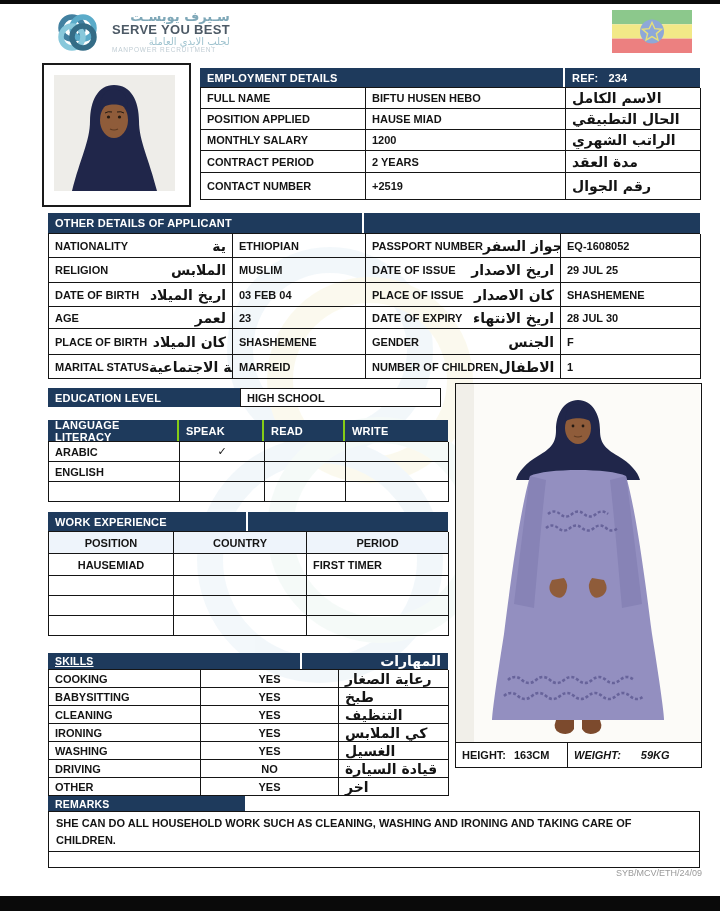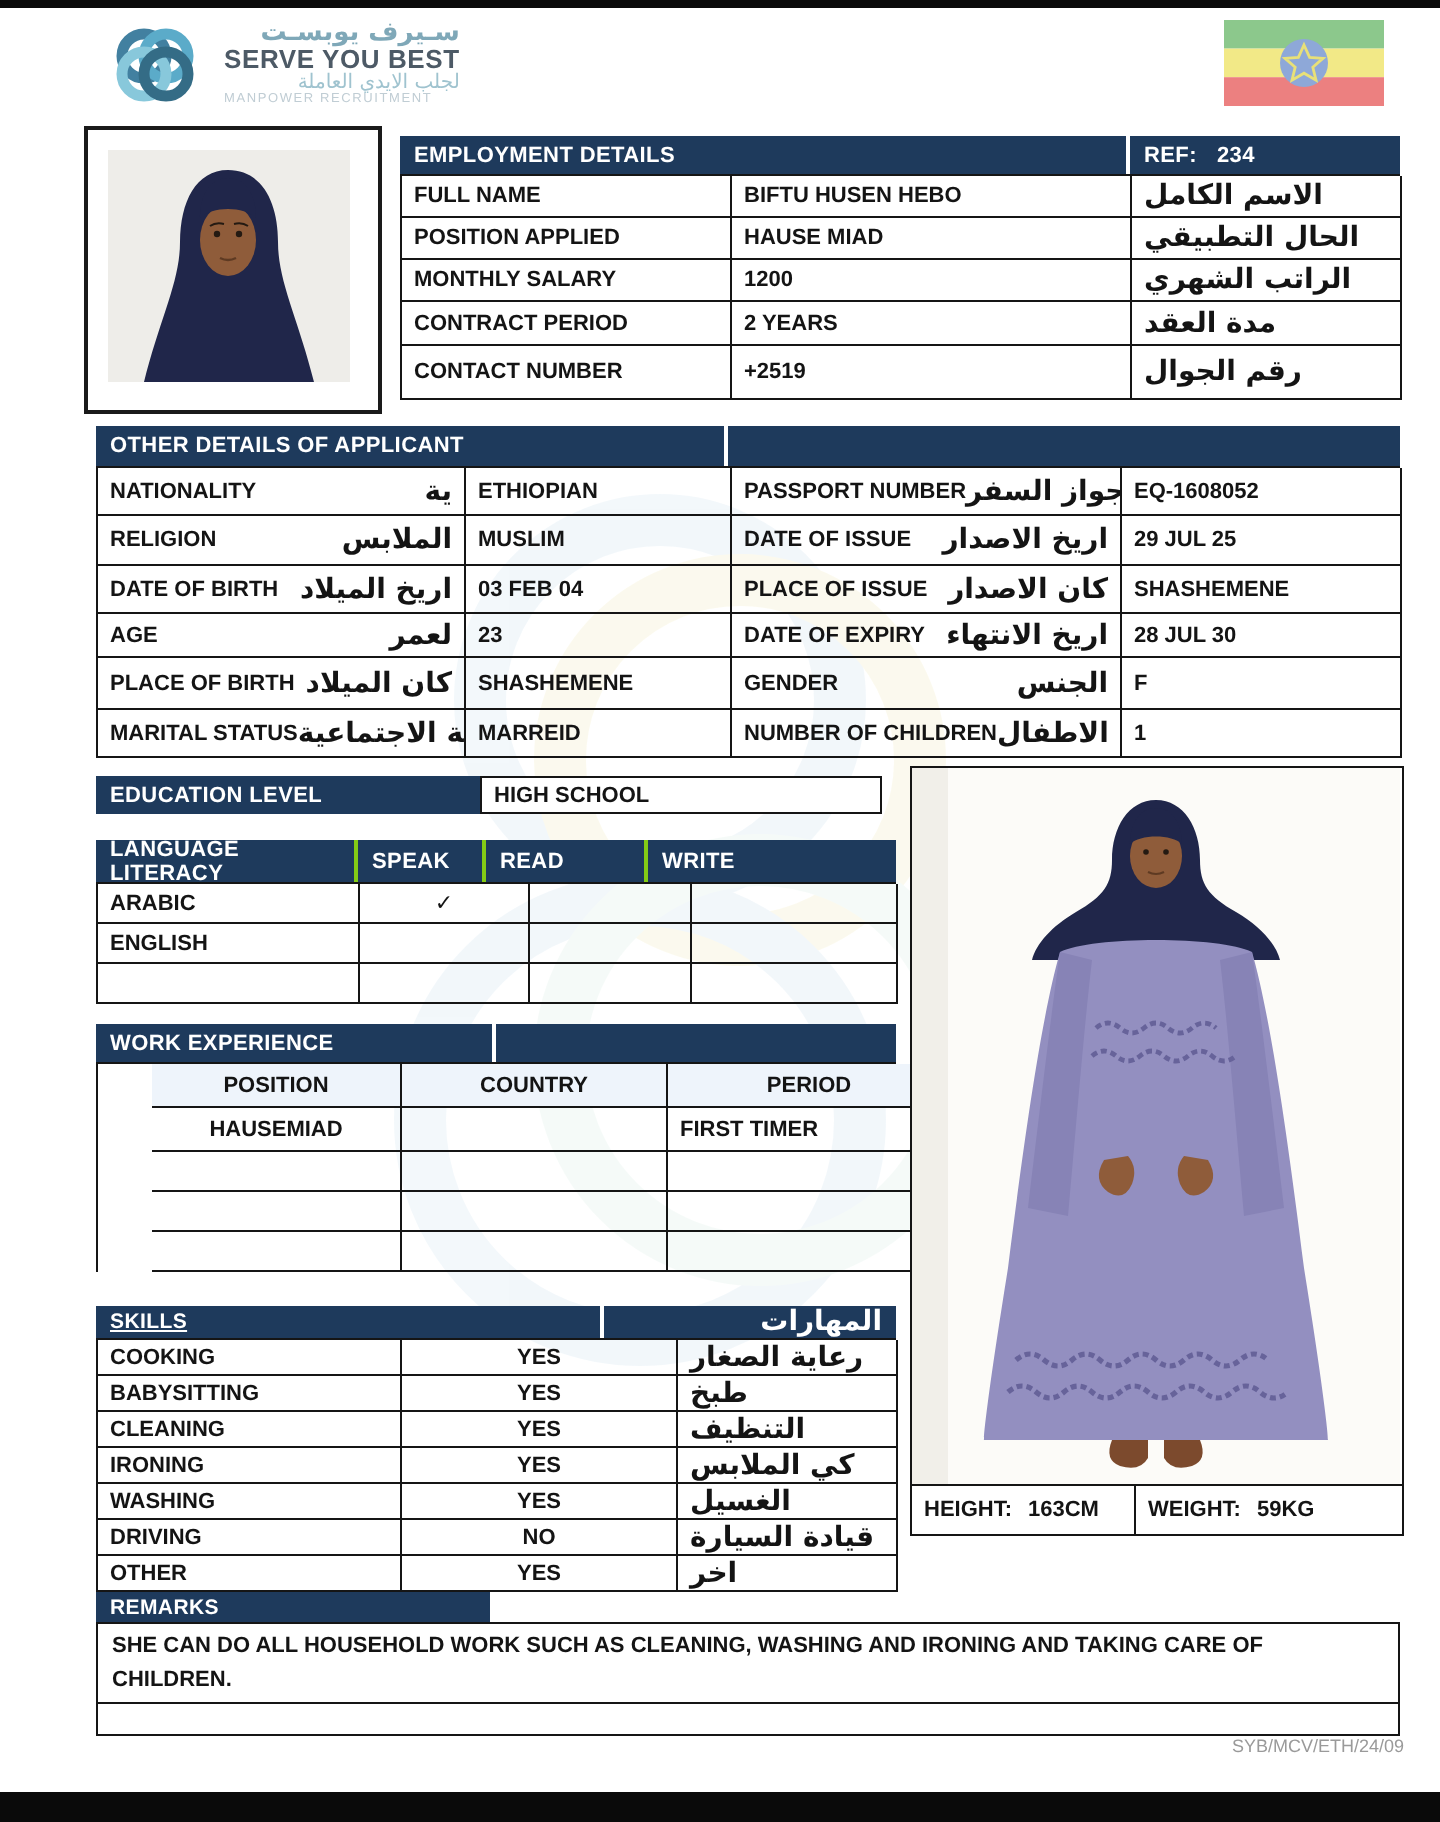--- a/index.html
+++ b/index.html
@@ -167,21 +167,21 @@
       <span class="ar">عدد الاطفال</span>
     </div>
   <div class="cell">1</div>
 </div>
 
 <div class="abs hbar" style="left:48px;top:388px;width:192px;height:19px;">EDUCATION LEVEL</div>
 <div class="abs cell" style="left:240px;top:388px;width:201px;height:19px;border:1.5px solid #151515;background:#fff;">HIGH   SCHOOL</div>
 
 <div class="abs" style="left:48px;top:420px;width:400px;height:21px;display:flex;background:#84cc16;gap:2px;">
   <div class="hbar" style="width:129px;">LANGUAGE LITERACY</div>
-  <div class="hbar" style="width:62px;">SPEAK</div>
+  <div class="hbar" style="width:83px;">SPEAK</div>
   <div class="hbar" style="width:79px;">READ</div>
   <div class="hbar" style="flex:1;">WRITE</div>
 </div>
 <div class="abs tbl" style="left:48px;top:441px;width:400px;grid-template-columns:131px 85px 81px 103px;grid-template-rows:20px 20px 20px;">
   <div class="cell">ARABIC</div>
   <div class="cell jc">✓</div>
   <div class="cell"></div>
   <div class="cell"></div>
   <div class="cell">ENGLISH</div>
   <div class="cell jc"></div>
@@ -190,21 +190,21 @@
   <div class="cell"></div>
   <div class="cell jc"></div>
   <div class="cell"></div>
   <div class="cell"></div>
 </div>
 
 <div class="abs" style="left:48px;top:512px;width:400px;height:19px;display:flex;background:#fff;gap:2px;">
   <div class="hbar" style="width:198px;">WORK EXPERIENCE</div>
   <div class="hbar" style="flex:1;"></div>
 </div>
-<div class="abs tbl" style="left:48px;top:531px;width:400px;grid-template-columns:125px 133px 142px;grid-template-rows:22px 22px 20px 20px 20px;padding-left:27px;">
+<div class="abs tbl" style="left:48px;top:531px;width:400px;grid-template-columns:125px 133px 142px;grid-template-rows:22px 22px 20px 20px 20px;">
   <div class="cell jc tint">POSITION</div>
   <div class="cell jc tint">COUNTRY</div>
   <div class="cell jc tint">PERIOD</div>
   <div class="cell jc">HAUSEMIAD</div>
   <div class="cell"></div>
   <div class="cell">FIRST TIMER</div>
   <div class="cell"></div>
   <div class="cell"></div>
   <div class="cell"></div>
   <div class="cell"></div>
@@ -240,21 +240,21 @@
     <path d="M148,196 q6 10 -2 16 q-8 5 -12 -4 q-3 -8 2 -14 Z" fill="#8f5c3a"></path>
 
     <path d="M100,336 q-4 10 4 13 q10 3 14 -4 l0 -9 Z" fill="#7c4a2d"></path>
     <path d="M144,336 q4 10 -4 13 q-10 3 -14 -4 l0 -9 Z" fill="#7c4a2d"></path>
   </svg>
   <div style="position:absolute;left:0;bottom:0;width:100%;height:25px;display:flex;border-top:1.5px solid #151515;box-sizing:border-box;">
     <div class="cell" style="width:112px;border-bottom:none;gap:8px;">
       <span>HEIGHT:</span>
       <span>163CM</span>
     </div>
-    <div class="cell" style="flex:1;border-right:none;border-bottom:none;gap:8px;">
+    <div class="cell" style="flex:1;border-right:none;border-bottom:none;gap:20px;font-style:italic;">
       <span>WEIGHT:</span>
       <span>59KG</span>
     </div>
   </div>
 </div>
 
 <div class="abs" style="left:48px;top:653px;width:400px;height:16px;display:flex;background:#fff;gap:2px;">
   <div class="hbar" style="width:252px;font-size:10.5px;text-decoration:underline;">SKILLS</div>
   <div class="hbar ar jr" style="flex:1;font-size:14px;justify-content:flex-start;">المهارات</div>
 </div>

